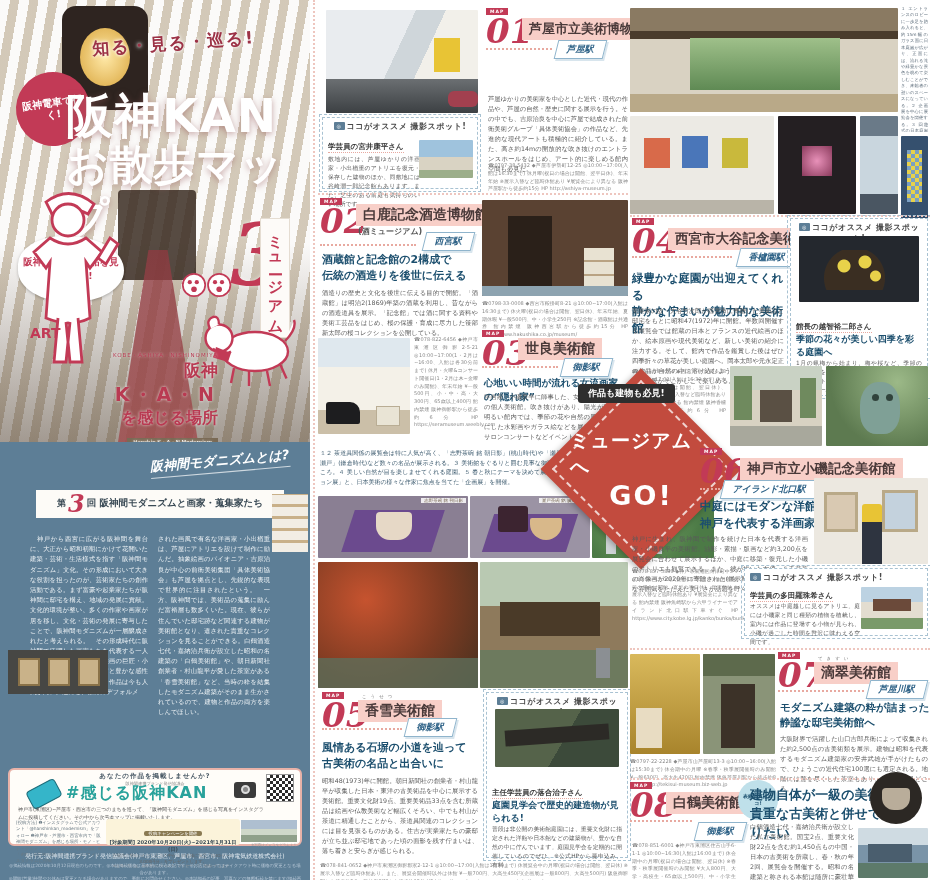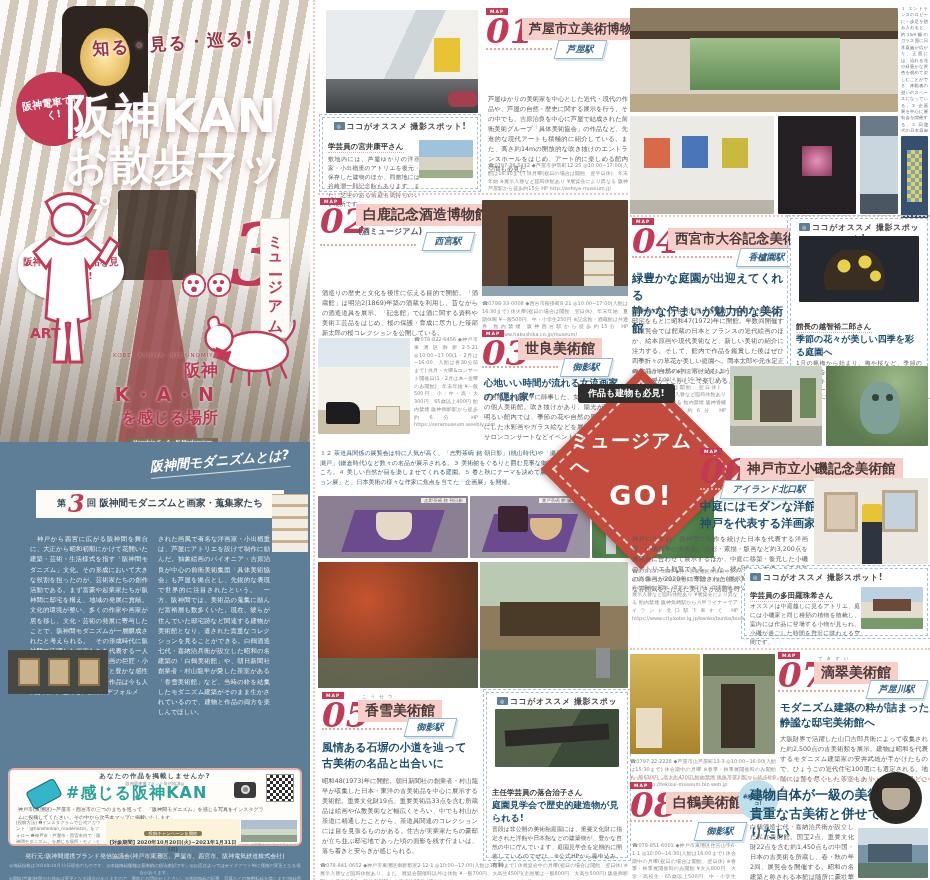--- a/index.html
+++ b/index.html
@@ -254,20 +254,22 @@
   </div>
 
   <div class="hr-dot" style="left:318px;top:193px;width:310px"></div>
 
   <div class="mapchip" style="left:320px;top:198px">MAP</div>
   <div class="mno" style="left:320px;top:204px">02</div>
   <div class="mname" style="left:356px;top:204px;font-size:14px">白鹿記念酒造博物館</div>
   <div class="msub" style="left:358px;top:226px">(酒ミュージアム)</div>
   <div class="wavy" style="left:320px;top:244px;width:96px"></div>
   <div class="station" style="left:424px;top:232px">西宮駅</div>
+  <div class="headline" style="left:322px;top:252px;width:156px">酒蔵館と記念館の2構成で
+伝統の酒造りを後世に伝える</div>
   <div class="mbody" style="left:322px;top:288px;width:156px;height:54px">酒造りの歴史と文化を後世に伝える目的で開館。「酒蔵館」は明治2(1869)年築の酒蔵を利用し、昔ながらの酒造道具を展示。「記念館」では酒に関する資料や美術工芸品をはじめ、桜の保護・育成に尽力した笹部新太郎の桜コレクションを公開している。</div>
   <div class="photo" style="left:482px;top:200px;width:146px;height:96px;background:#5a4232">
     <div class="abs" style="left:26px;top:16px;width:44px;height:80px;background:#2a2019"></div>
     <div class="abs" style="right:14px;bottom:8px;width:30px;height:40px;
          background:repeating-linear-gradient(0deg,#e8e2d2 0 12px,#b9a383 12px 14px)"></div>
     <div class="abs" style="left:0;bottom:0;width:100%;height:10px;background:#8da3b0"></div>
   </div>
   <div class="minfo" style="left:482px;top:300px;width:146px;height:42px">☎0798-33-0008 ◆西宮市鞍掛町8-21 ◎10:00~17:00(入館は16:30まで) 休火曜(祝日の場合は開館、翌日休)、年末年始、夏期休暇 ¥一般500円、中・小学生250円 ※記念館・酒蔵館は共通券 館内禁煙 阪神西宮駅から徒歩約15分 HP https://www.hakushika.co.jp/museum/</div>
 
   <div class="photo" style="left:318px;top:338px;width:92px;height:96px;

